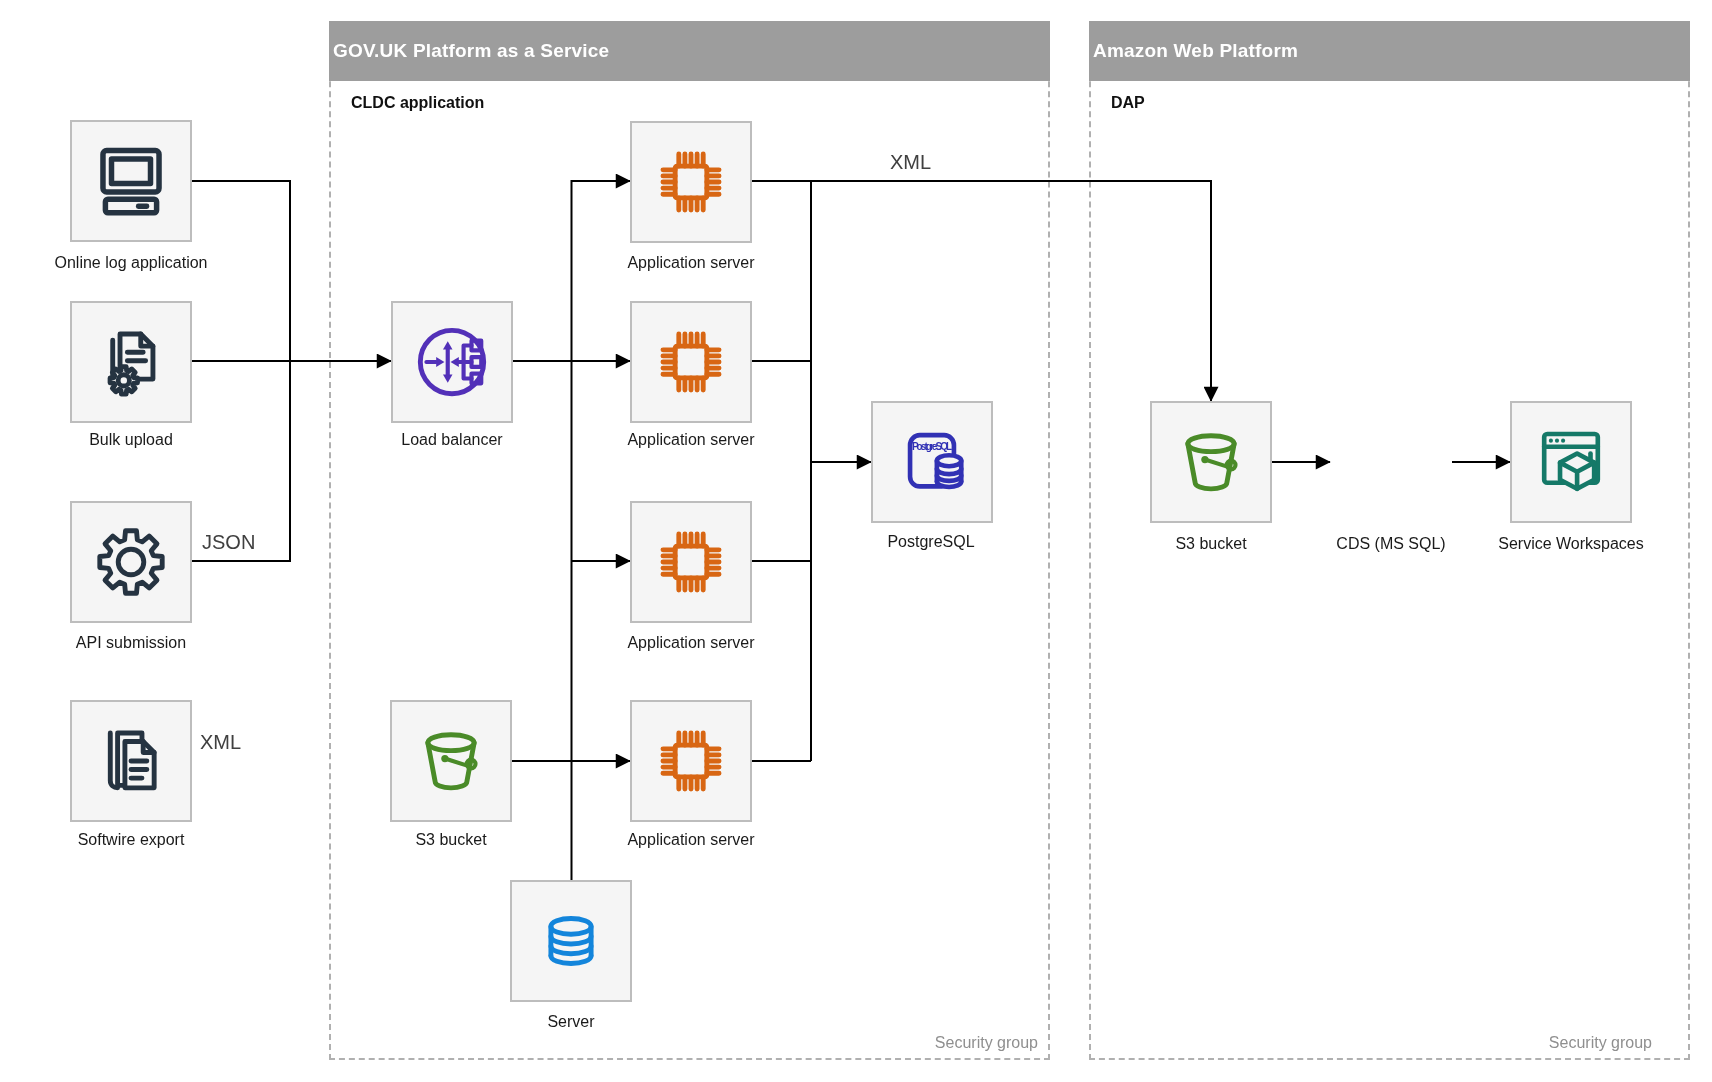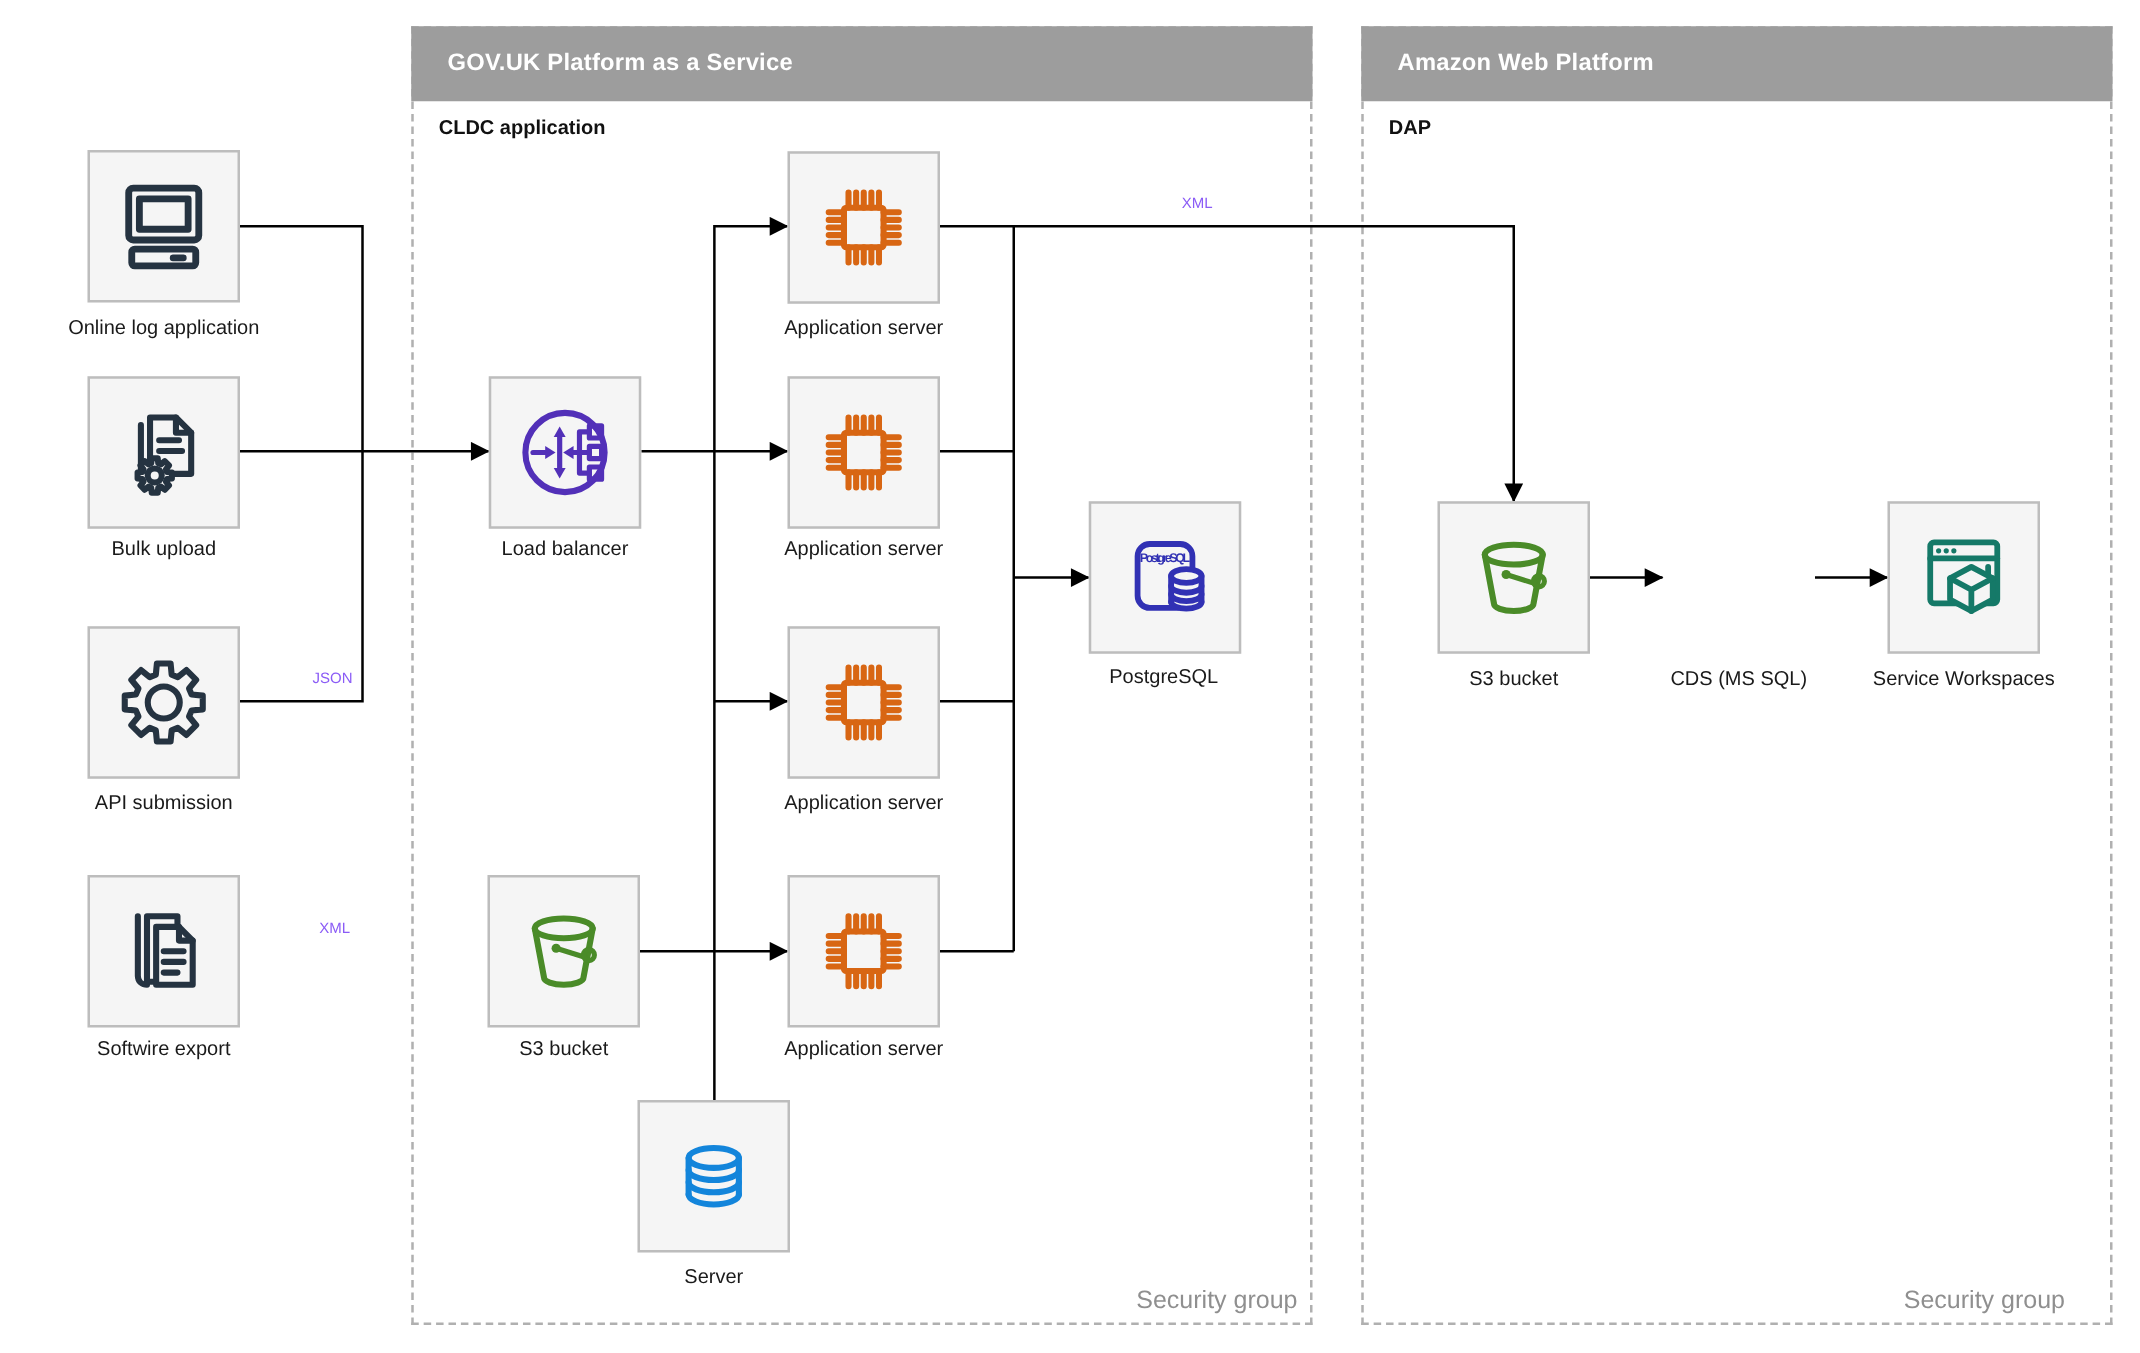--- a/index.html
+++ b/index.html
@@ -1,32 +1,32 @@
 <!DOCTYPE html>
 <html><head>
 <meta charset="utf-8">
 <style>
   html,body{margin:0;padding:0;background:#ffffff;}
   body{width:1712px;height:1082px;position:relative;overflow:hidden;
        font-family:"Liberation Sans", sans-serif;color:#1a1a1a;}
   .canvas{position:absolute;inset:0;}
   .container{position:absolute;border:2px dashed #b0b0b0;box-sizing:border-box;background:transparent;}
   .chead{position:absolute;left:-2px;top:-2px;right:-2px;height:60px;background:#9d9d9d;
-         display:flex;align-items:center;padding-left:29px;
+         display:flex;align-items:center;padding-left:4px;
          color:#ffffff;font-size:19px;font-weight:bold;letter-spacing:.2px;}
   .sublabel{position:absolute;left:20px;top:71px;font-size:16px;font-weight:bold;color:#111;text-align:right;}
-  .cfooter{position:absolute;bottom:6px;right:10px;font-size:20px;color:#8f8f8f;}
+  .cfooter{position:absolute;bottom:6px;right:10px;font-size:16px;color:#8f8f8f;}
   .cfooter.aws{right:36px;}
   .wires{position:absolute;left:0;top:0;}
   .wires path{stroke:#000;stroke-width:2;fill:none;}
   .node{position:absolute;width:122px;height:122px;background:#f5f5f5;border:2px solid #bdbdbd;
         box-sizing:border-box;display:flex;align-items:center;justify-content:center;}
   .node svg{width:78px;height:78px;display:block;}
   .nlabel{position:absolute;width:200px;height:22px;line-height:22px;text-align:center;font-size:16px;color:#1a1a1a;}
-  .elabel{position:absolute;width:80px;height:22px;line-height:22px;text-align:right;font-size:12px;color:#8b5cf6;}
+  .elabel{position:absolute;width:80px;height:22px;line-height:22px;text-align:left;font-size:20px;color:#404040;}
   .ic-dark{color:#253341;}
   .ic-purple{color:#5230b8;}
   .ic-orange{color:#d86613;}
   .ic-indigo{color:#3131b4;}
   .ic-green{color:#4a8b28;}
   .ic-blue{color:#1385db;}
   .ic-teal{color:#157968;}
   .icon *{vector-effect:none;}
   .icon path,.icon rect,.icon circle,.icon ellipse{stroke:currentColor;fill:none;
         stroke-linecap:round;stroke-linejoin:round;}

